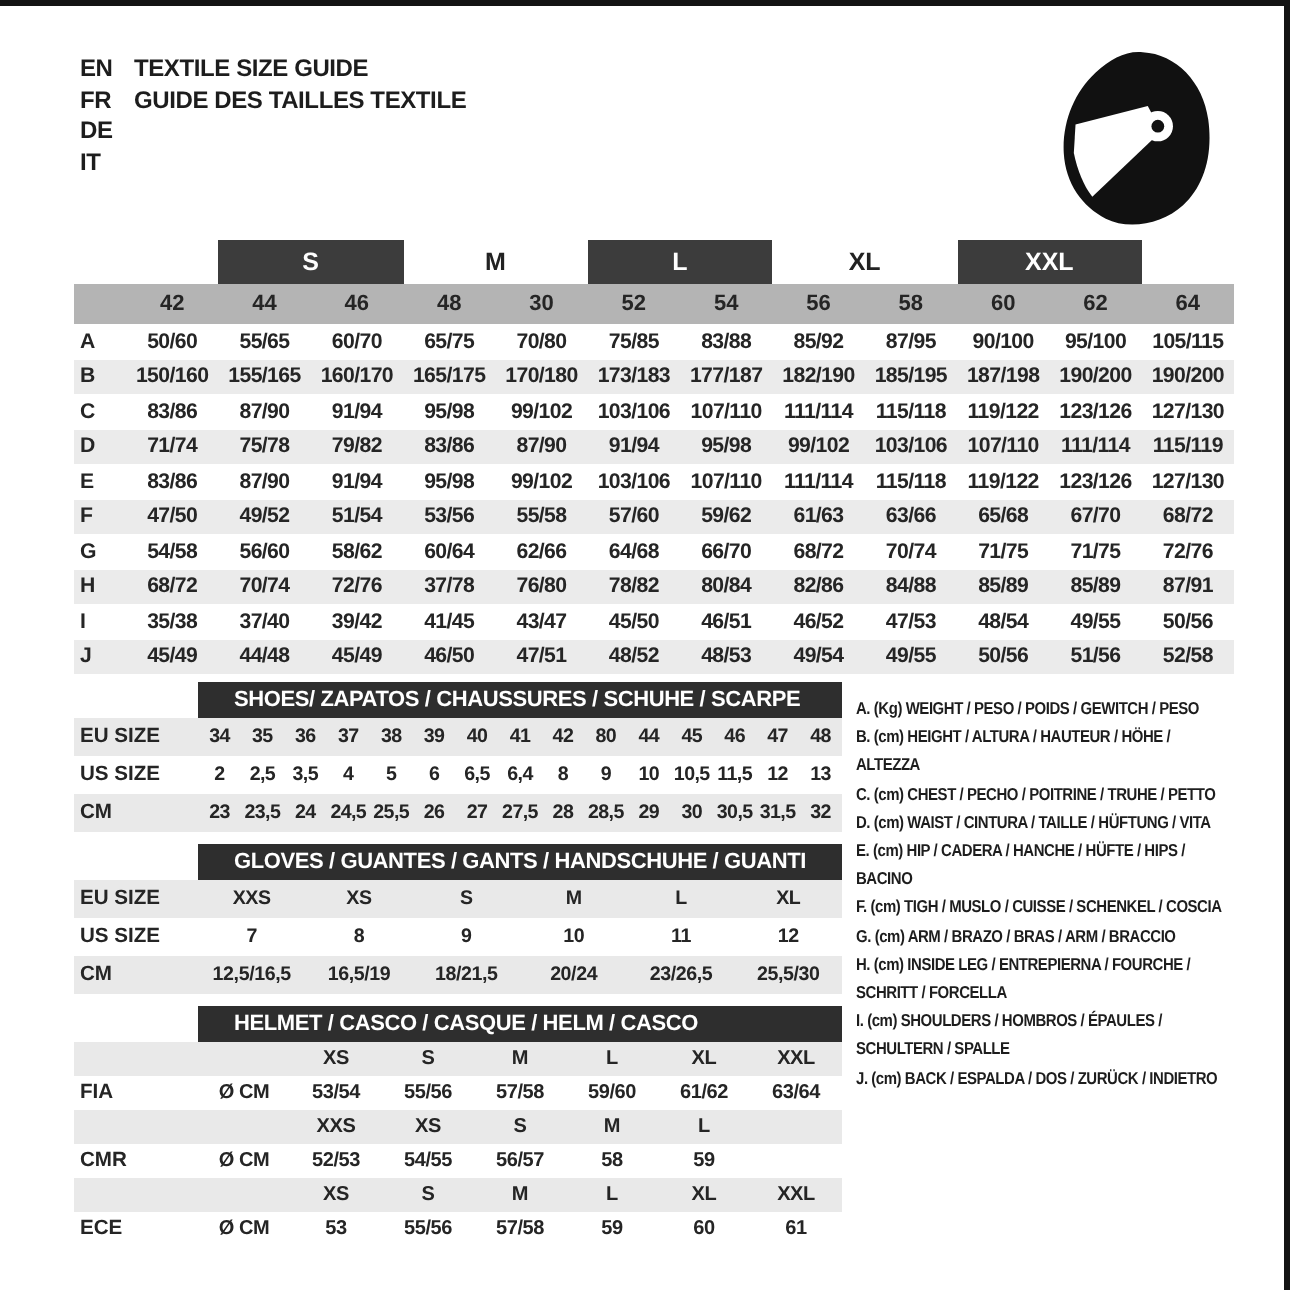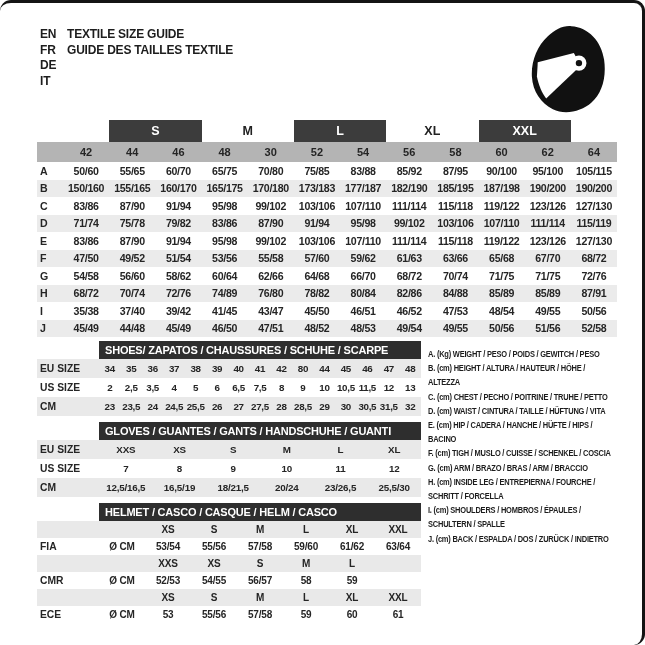--- a/index.html
+++ b/index.html
@@ -1,19 +1,19 @@
 <!DOCTYPE html>
 <html><head>
 <meta charset="utf-8">
 <style>
   html,body{margin:0;padding:0;background:#fff;}
   .page{
     position:relative;width:645px;height:645px;box-sizing:border-box;
     background:#fff;border-top:3px solid #141414;border-right:3px solid #141414;
-    font-family:"Liberation Sans",sans-serif;overflow:hidden;color:#222;border-radius:11px;
+    font-family:"Liberation Sans",sans-serif;overflow:hidden;color:#222;
   }
   
   .hdr{padding:24px 0 0 40px;}
   .lang-row{display:flex;font-weight:bold;font-size:12px;line-height:15.5px;letter-spacing:-0.2px;color:#1d1d1d;}
   .lang-code{width:27px;flex:0 0 27px;}
   .helmet{position:absolute;top:20px;right:32px;width:84px;height:92px;}
   
   .maintbl{margin:31px 0 0 37px;width:580px;}
   .mrow{display:grid;grid-template-columns:26px repeat(12,1fr);align-items:center;}
   .band{height:22px;}
@@ -22,21 +22,21 @@
   .blk.lite{color:#222;}
   .nums{background:#b4b4b4;height:20px;font-weight:bold;font-size:11px;color:#252525;}
   .data{height:17.5px;font-weight:bold;font-size:10.6px;letter-spacing:-0.3px;color:#252525;}
   .data.alt{background:#ebebeb;}
   .cell{text-align:center;align-self:stretch;display:flex;align-items:center;justify-content:center;}
   .rl{justify-content:flex-start;padding-left:3px;}
   
   .bottom{display:flex;margin:4px 0 0 37px;align-items:flex-start;}
   .left{width:384px;flex:0 0 384px;}
   .ttl{margin-left:62px;height:18px;background:#2e2e2e;color:#fff;font-weight:bold;
-       font-size:11px;line-height:18px;padding-left:6px;box-sizing:border-box;letter-spacing:-0.2px;}
+       font-size:11px;line-height:18px;padding-left:18px;box-sizing:border-box;letter-spacing:-0.2px;}
   .srow{display:grid;align-items:center;font-weight:bold;color:#252525;}
   .shoes-grid .srow{grid-template-columns:62px repeat(15,1fr);height:19px;font-size:9.8px;letter-spacing:-0.3px;}
   .gloves-grid .srow{grid-template-columns:62px repeat(6,1fr);height:19px;font-size:9.8px;letter-spacing:-0.2px;}
   .helmet-grid .srow{grid-template-columns:62px 46px repeat(6,1fr);height:17px;font-size:10px;letter-spacing:-0.2px;}
   .srow .lbl{font-size:10.3px;letter-spacing:0;}
   .srow.shade .cell{background:#e9e9e9;}
   .gap{height:6px;}
   
   .legend{margin:6px 0 0 7px;width:242px;transform:scaleX(0.87);transform-origin:left top;
           font-weight:bold;font-size:8.6px;line-height:14.2px;color:#1d1d1d;letter-spacing:-0.25px;}
@@ -200,21 +200,21 @@
         <div class="cell">70/74</div>
         <div class="cell">71/75</div>
         <div class="cell">71/75</div>
         <div class="cell">72/76</div>
       </div>
       <div class="mrow data alt">
         <div class="cell rl">H</div>
         <div class="cell">68/72</div>
         <div class="cell">70/74</div>
         <div class="cell">72/76</div>
-        <div class="cell">74/89</div>
+        <div class="cell">37/78</div>
         <div class="cell">76/80</div>
         <div class="cell">78/82</div>
         <div class="cell">80/84</div>
         <div class="cell">82/86</div>
         <div class="cell">84/88</div>
         <div class="cell">85/89</div>
         <div class="cell">85/89</div>
         <div class="cell">87/91</div>
       </div>
       <div class="mrow data">
@@ -275,21 +275,21 @@
             </div>
             <div class="srow">
               <div class="cell rl lbl">US SIZE</div>
               <div class="cell">2</div>
               <div class="cell">2,5</div>
               <div class="cell">3,5</div>
               <div class="cell">4</div>
               <div class="cell">5</div>
               <div class="cell">6</div>
               <div class="cell">6,5</div>
-              <div class="cell">7,5</div>
+              <div class="cell">6,4</div>
               <div class="cell">8</div>
               <div class="cell">9</div>
               <div class="cell">10</div>
               <div class="cell">10,5</div>
               <div class="cell">11,5</div>
               <div class="cell">12</div>
               <div class="cell">13</div>
             </div>
             <div class="srow shade">
               <div class="cell rl lbl">CM</div>

